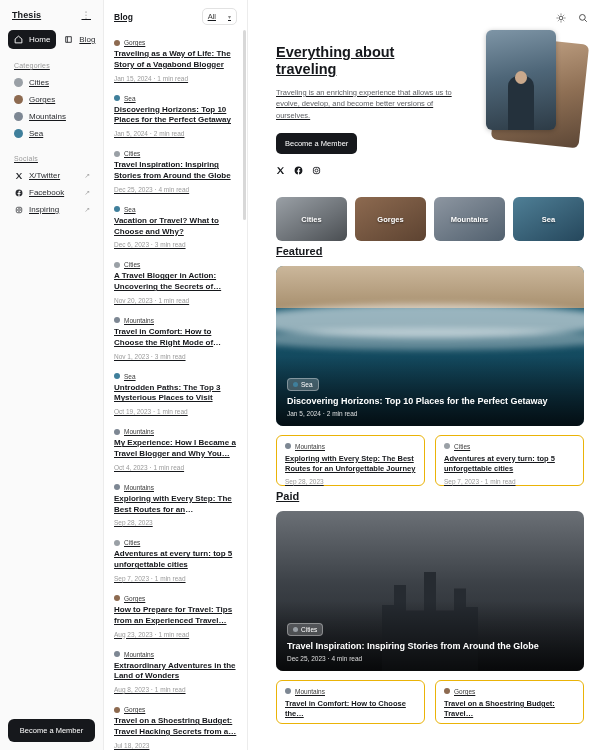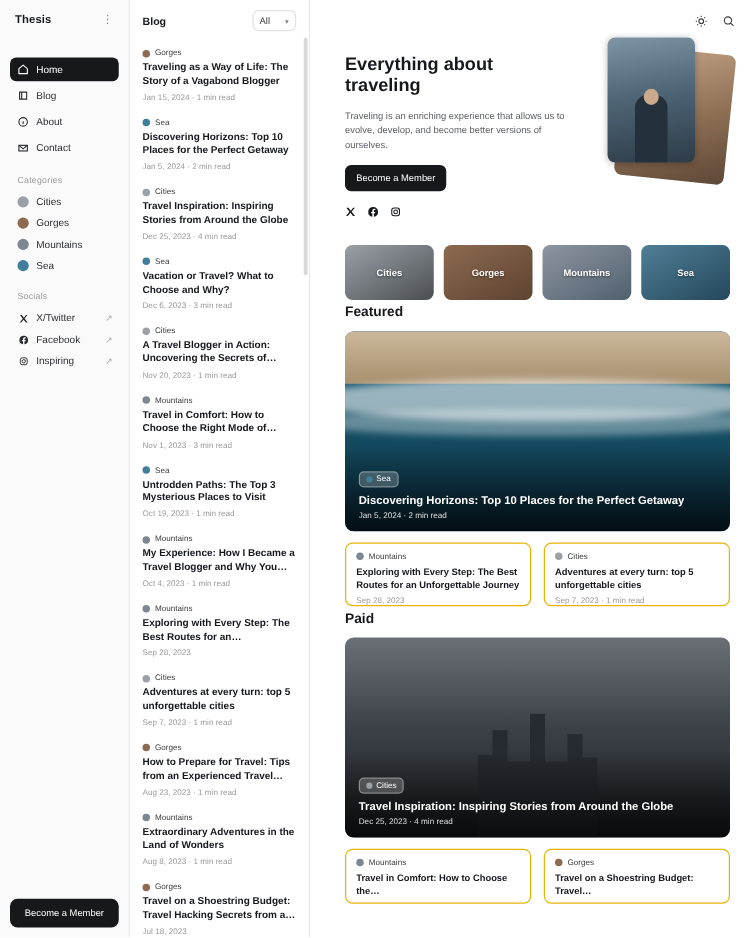--- a/index.html
+++ b/index.html
@@ -3,38 +3,38 @@
 <meta charset="utf-8">
 <style>
   * { box-sizing: border-box; margin: 0; padding: 0; }
   html, body {
     width: 600px; height: 750px;
     font-family: "Liberation Sans", sans-serif;
     background: #ffffff;
     color: #16181c;
     overflow: hidden;
   }
-  .app { display: flex; width: 600px; height: 532px; }
+  .app { display: flex; width: 600px; height: 532px; text-decoration: underline; }
 
   
   .sidebar {
     width: 104px; height: 750px;
     background: #fafafa;
     border-right: 1px solid #ececec;
     padding: 8px 8px 0 8px;
     display: flex; flex-direction: column;
     position: relative;
   }
   .brand-row {
     display: flex; align-items: center; justify-content: space-between;
     padding: 2px 4px 10px 4px;
   }
   .brand { font-size: 9px; font-weight: bold; letter-spacing: .1px; }
   .dots { font-size: 9px; color: #8b8b8b; letter-spacing: .5px; }
-  .nav { display: flex; flex-direction: column; gap: 2px; margin-top: 16px; }
+  .nav { display: flex; flex-direction: row; gap: 2px; }
   .nav-item {
     display: flex; align-items: center; gap: 6px;
     font-size: 8px; padding: 5px 6px; border-radius: 5px;
     color: #2b2d31; cursor: pointer;
   }
   .nav-item.active { background: #16181c; color: #ffffff; }
   .nav-ico { width: 9px; height: 9px; display:inline-flex; align-items:center; justify-content:center; }
   .nav-ico svg { display:block; }
   .sec-title {
     font-size: 7px; color: #9a9a9a; margin: 13px 0 5px 6px; letter-spacing: .2px;

